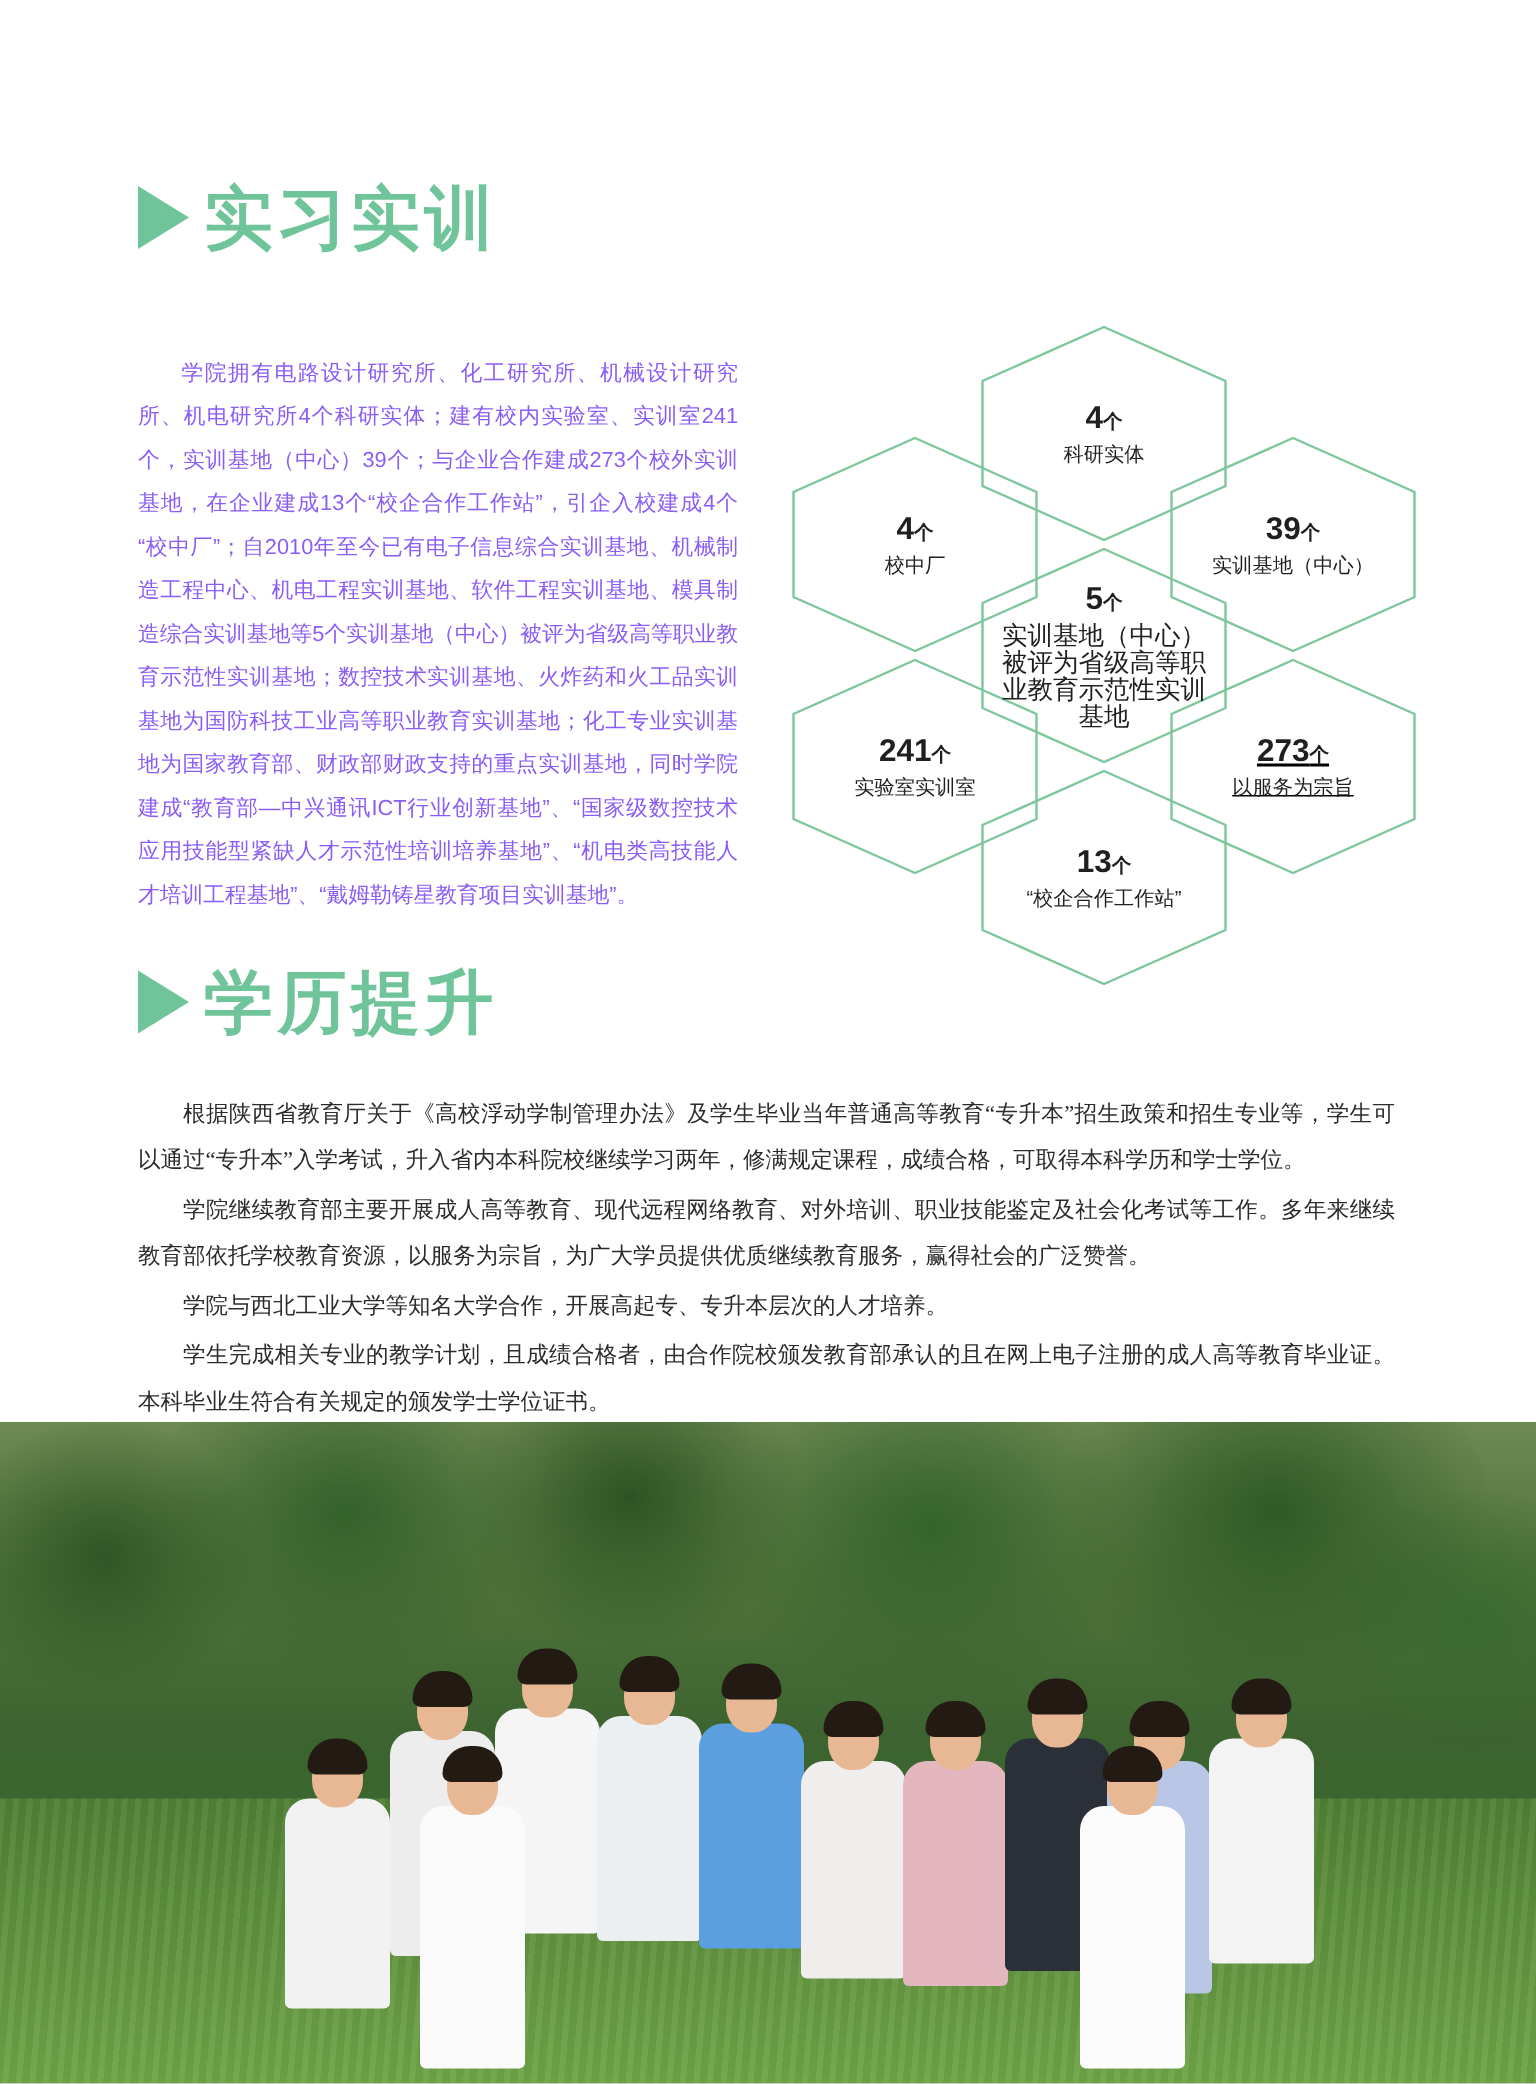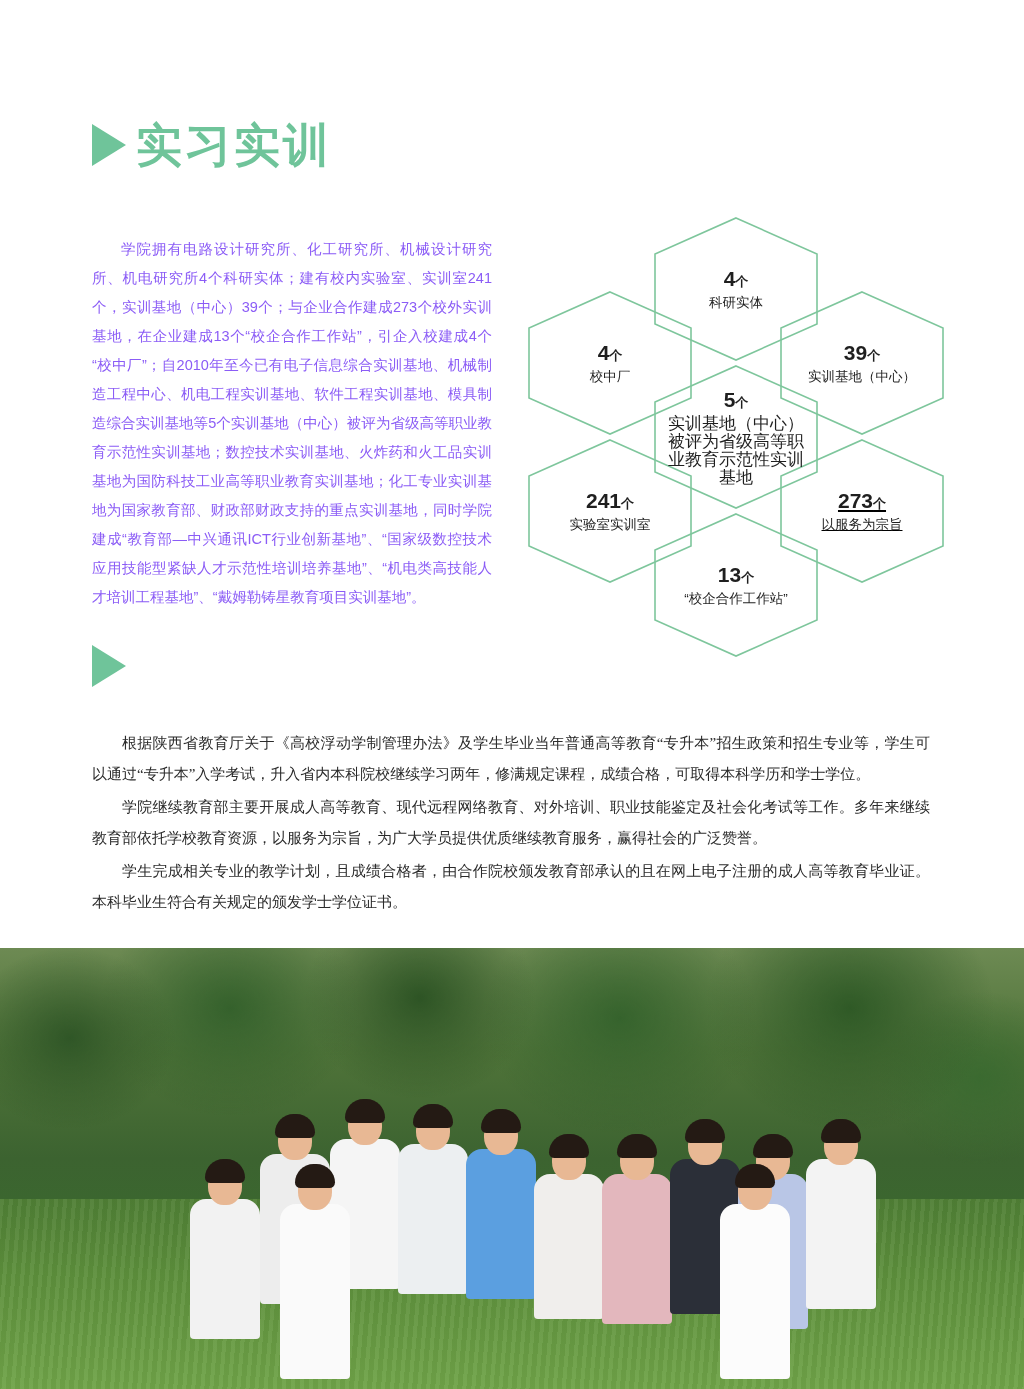--- a/index.html
+++ b/index.html
@@ -285,25 +285,27 @@
       <div class="hexcontent">
         <div class="num"><span>13</span><span class="unit">个</span></div>
         <div class="lbl">“校企合作工作站”</div>
       </div>
     </div>
 
   </div>
 
   <div class="section-heading" id="heading-education">
     <span class="tri-marker"></span>
+    <span class="heading-text">学历提升</span>
   </div>
 
   <div class="lower-text">
     <p>根据陕西省教育厅关于《高校浮动学制管理办法》及学生毕业当年普通高等教育“专升本”招生政策和招生专业等，学生可以通过“专升本”入学考试，升入省内本科院校继续学习两年，修满规定课程，成绩合格，可取得本科学历和学士学位。</p>
     <p>学院继续教育部主要开展成人高等教育、现代远程网络教育、对外培训、职业技能鉴定及社会化考试等工作。多年来继续教育部依托学校教育资源，以服务为宗旨，为广大学员提供优质继续教育服务，赢得社会的广泛赞誉。</p>
+    <p>学院与西北工业大学等知名大学合作，开展高起专、专升本层次的人才培养。</p>
     <p>学生完成相关专业的教学计划，且成绩合格者，由合作院校颁发教育部承认的且在网上电子注册的成人高等教育毕业证。本科毕业生符合有关规定的颁发学士学位证书。</p>
   </div>
 
   <div class="photo">
     <div class="sky"></div>
     <div class="trees"></div>
     <div class="lawn"></div>
     <div class="group">
       <div class="person" style="left:60px;bottom:40px;">
         <div class="head">

